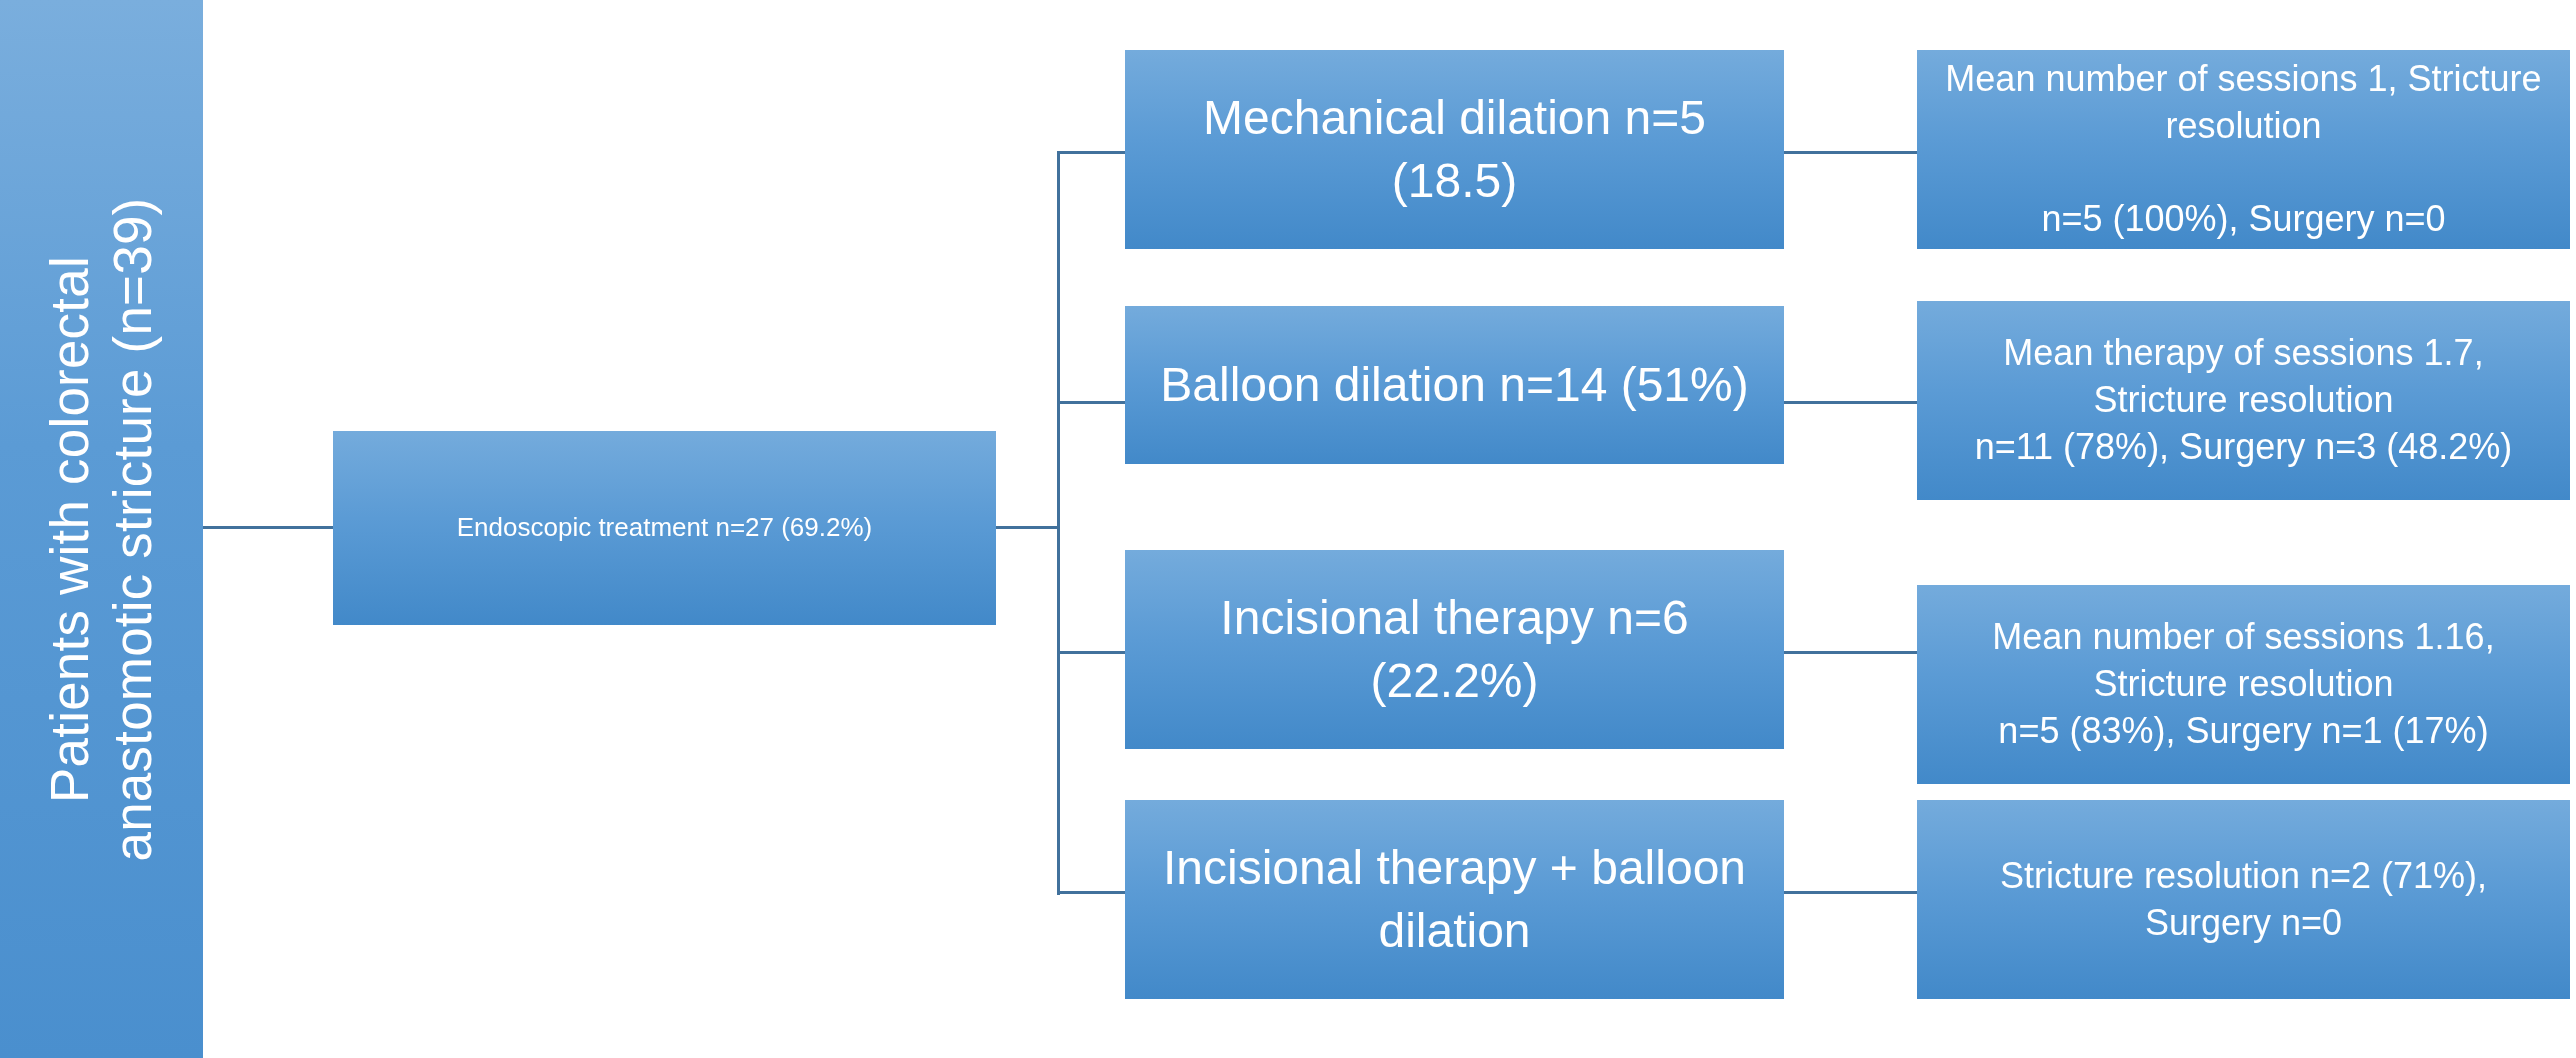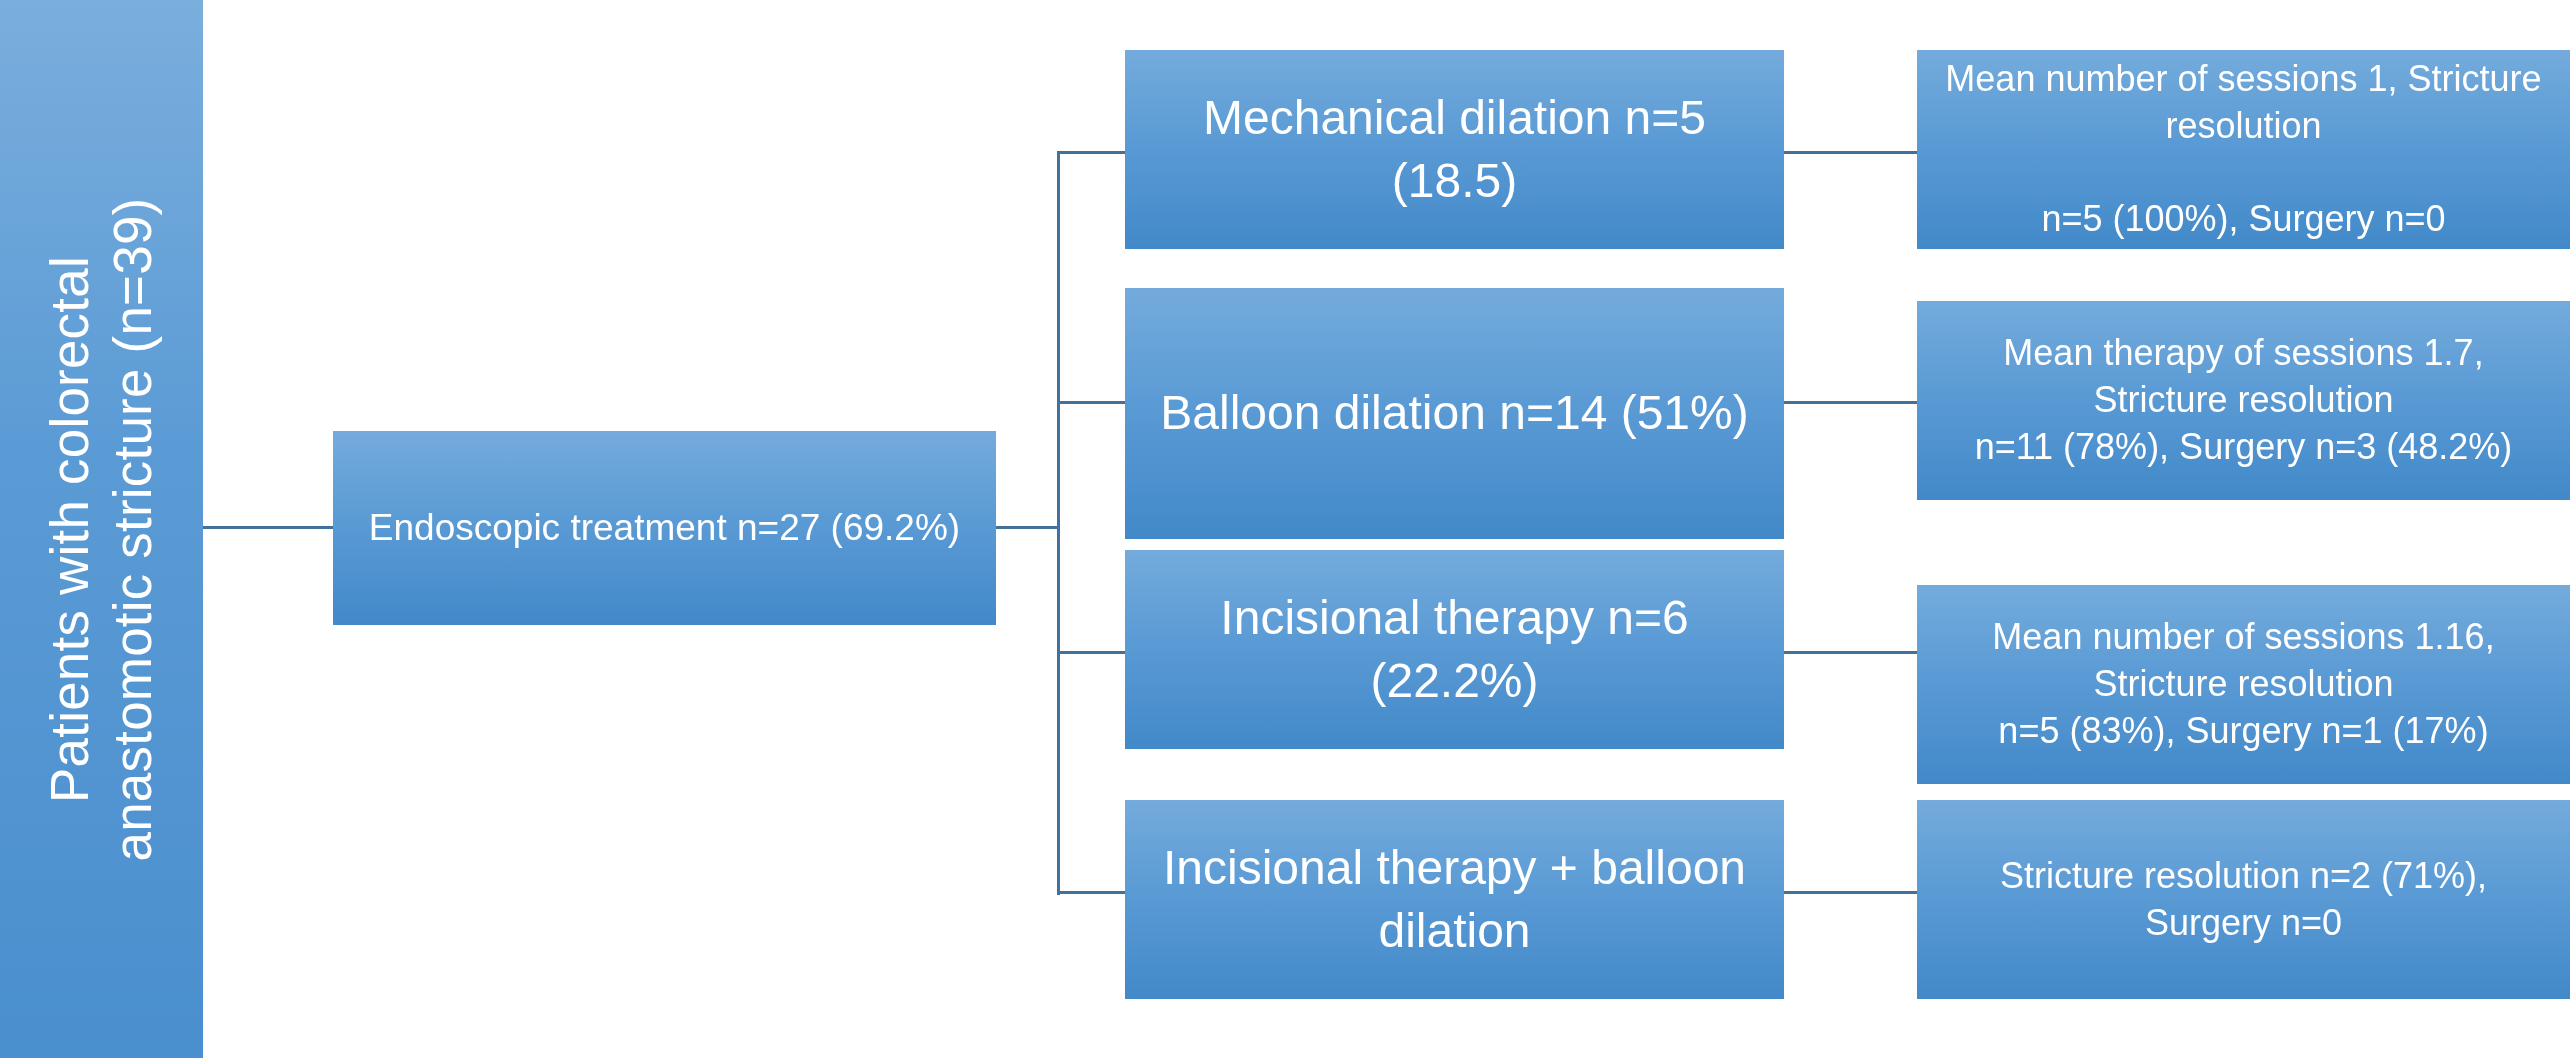--- a/index.html
+++ b/index.html
@@ -62,31 +62,31 @@
   }
   .node .txt { display: block; width: 100%; }
   .node .ln { display: block; }
 
   
   #node-root {
     left: 333px;
     top: 431px;
     width: 663px;
     height: 194px;
-    font-size: 37px;
+    font-size: 26px;
   }
 
   
   .node.mid {
     left: 1125px;
     width: 659px;
     font-size: 48px;
   }
   #node-mid-1 { top: 50px;  height: 199px; }
-  #node-mid-2 { top: 288px; height: 251px; }
+  #node-mid-2 { top: 306px; height: 158px; }
   #node-mid-3 { top: 550px; height: 199px; }
   #node-mid-4 { top: 800px; height: 199px; }
 
   
   .node.right {
     left: 1917px;
     width: 653px;
     font-size: 36px;
   }
   #node-right-1 { top: 50px;  height: 199px; }

